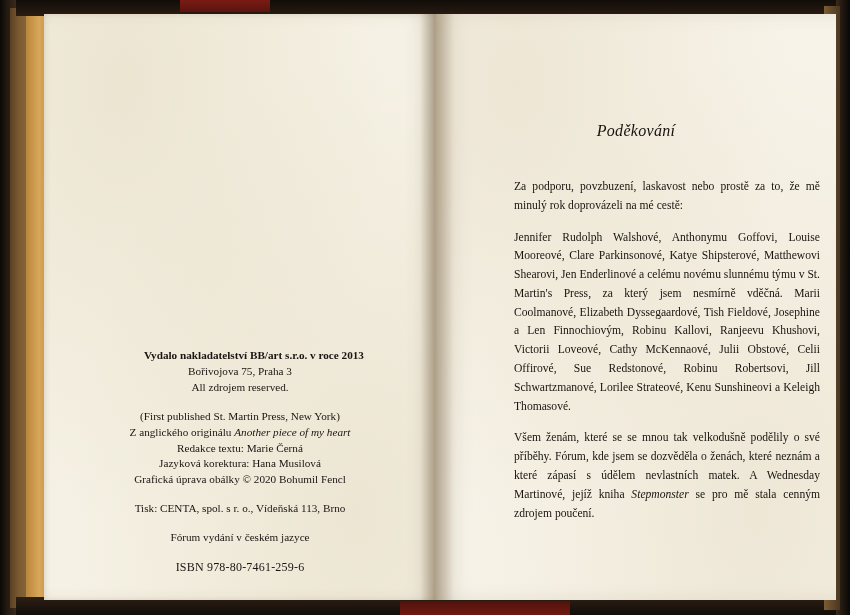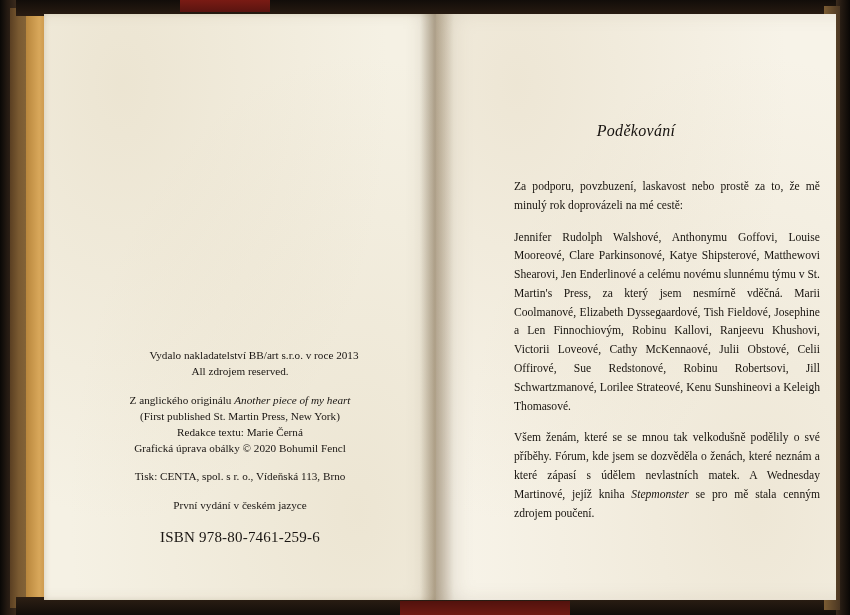--- a/index.html
+++ b/index.html
@@ -111,24 +111,24 @@
     top: 348px;
     width: 392px;
     text-align: center;
     color: #191512;
     font-size: 11.2px;
     line-height: 1.42;
   }
   .colophon .blk { margin-bottom: 13px; }
   .colophon .blk:last-child { margin-bottom: 0; }
   .colophon .ln { display: block; white-space: nowrap; }
-  .colophon .strong { font-weight: normal; padding-left: 28px; }
+  .colophon .strong { font-weight: bold; padding-left: 28px; }
   .colophon .ital { font-style: italic; }
   .isbn {
-    font-size: 15px;
+    font-size: 12px;
     letter-spacing: 0.2px;
   }
 
   
   .ack-title {
     position: absolute;
     left: 436px;
     top: 122px;
     width: 400px;
     text-align: center;
@@ -173,36 +173,38 @@
   </div>
   <div class="page-right">
     <div class="page-grain"></div>
   </div>
   <div class="gutter-shadow"></div>
 
   <div class="colophon">
 
     <div class="blk">
       <span class="ln strong">Vydalo nakladatelství BB/art s.r.o. v roce 2013</span>
+      <span class="ln">Bořivojova 75, Praha 3</span>
       <span class="ln">All zdrojem reserved.</span>
     </div>
 
     <div class="blk">
+      <span class="ln">(First published St. Martin Press, New York)</span>
       <span class="ln"><span>Z anglického originálu </span><span class="ital">Another piece of my heart</span></span>
-      <span class="ln">(First published St. Martin Press, New York)</span>
       <span class="ln">Redakce textu: Marie Černá</span>
+      <span class="ln">Jazyková korektura: Hana Musilová</span>
       <span class="ln">Grafická úprava obálky © 2020 Bohumil Fencl</span>
     </div>
 
     <div class="blk">
       <span class="ln">Tisk: CENTA, spol. s r. o., Vídeňská 113, Brno</span>
     </div>
 
     <div class="blk">
-      <span class="ln">První vydání v českém jazyce</span>
+      <span class="ln">Fórum vydání v českém jazyce</span>
     </div>
 
     <div class="blk">
       <span class="ln isbn">ISBN 978-80-7461-259-6</span>
     </div>
 
   </div>
 
   <div class="ack-title">Poděkování</div>
 

